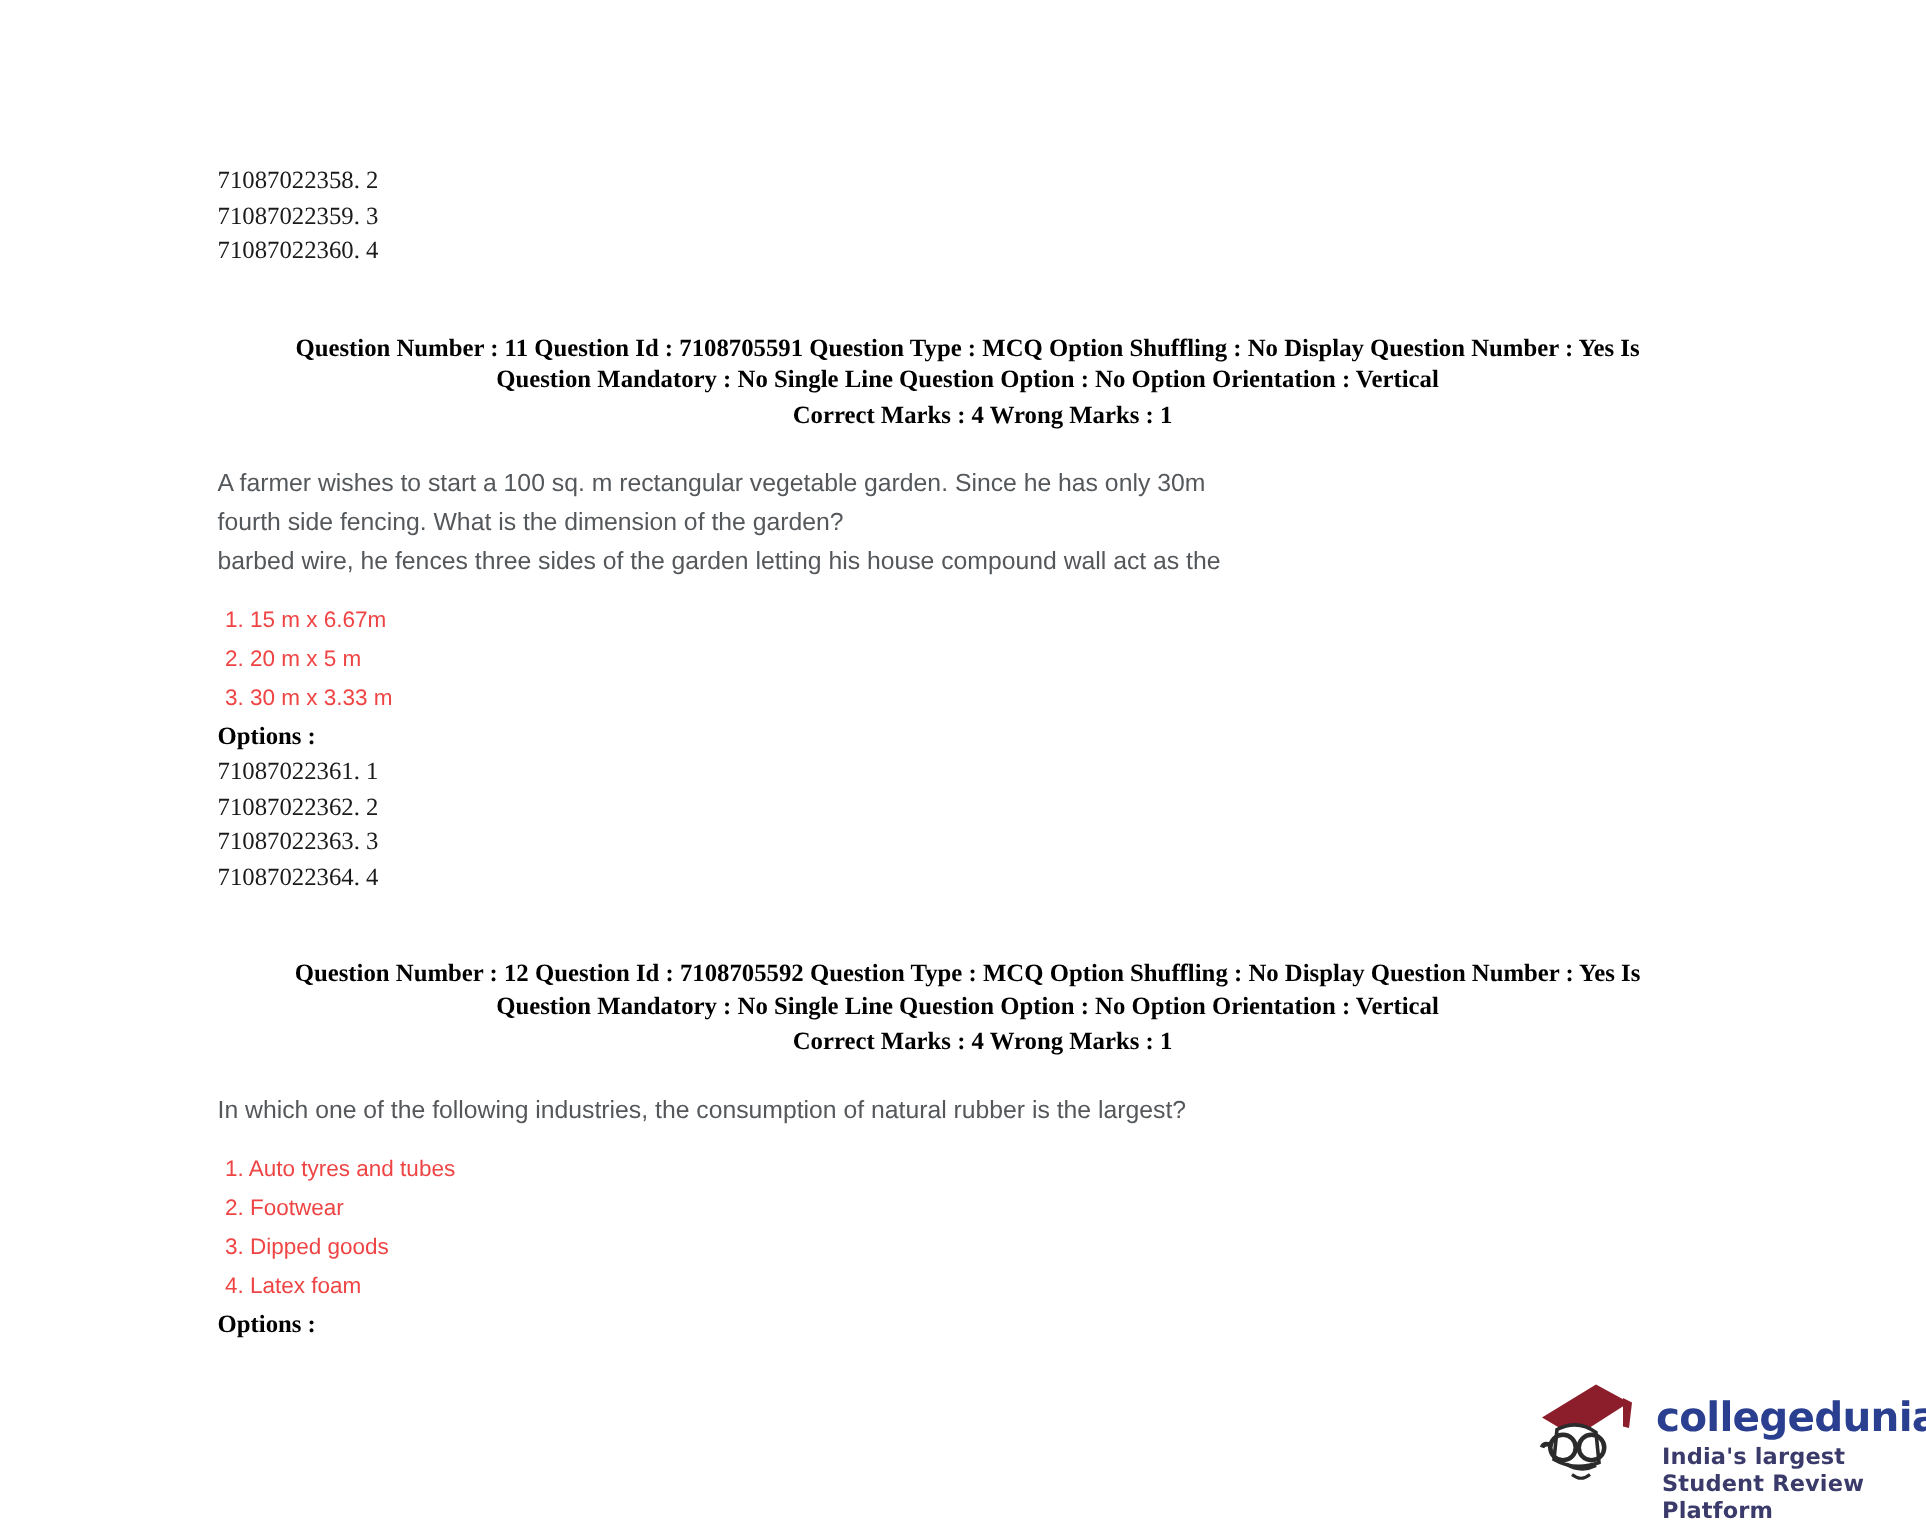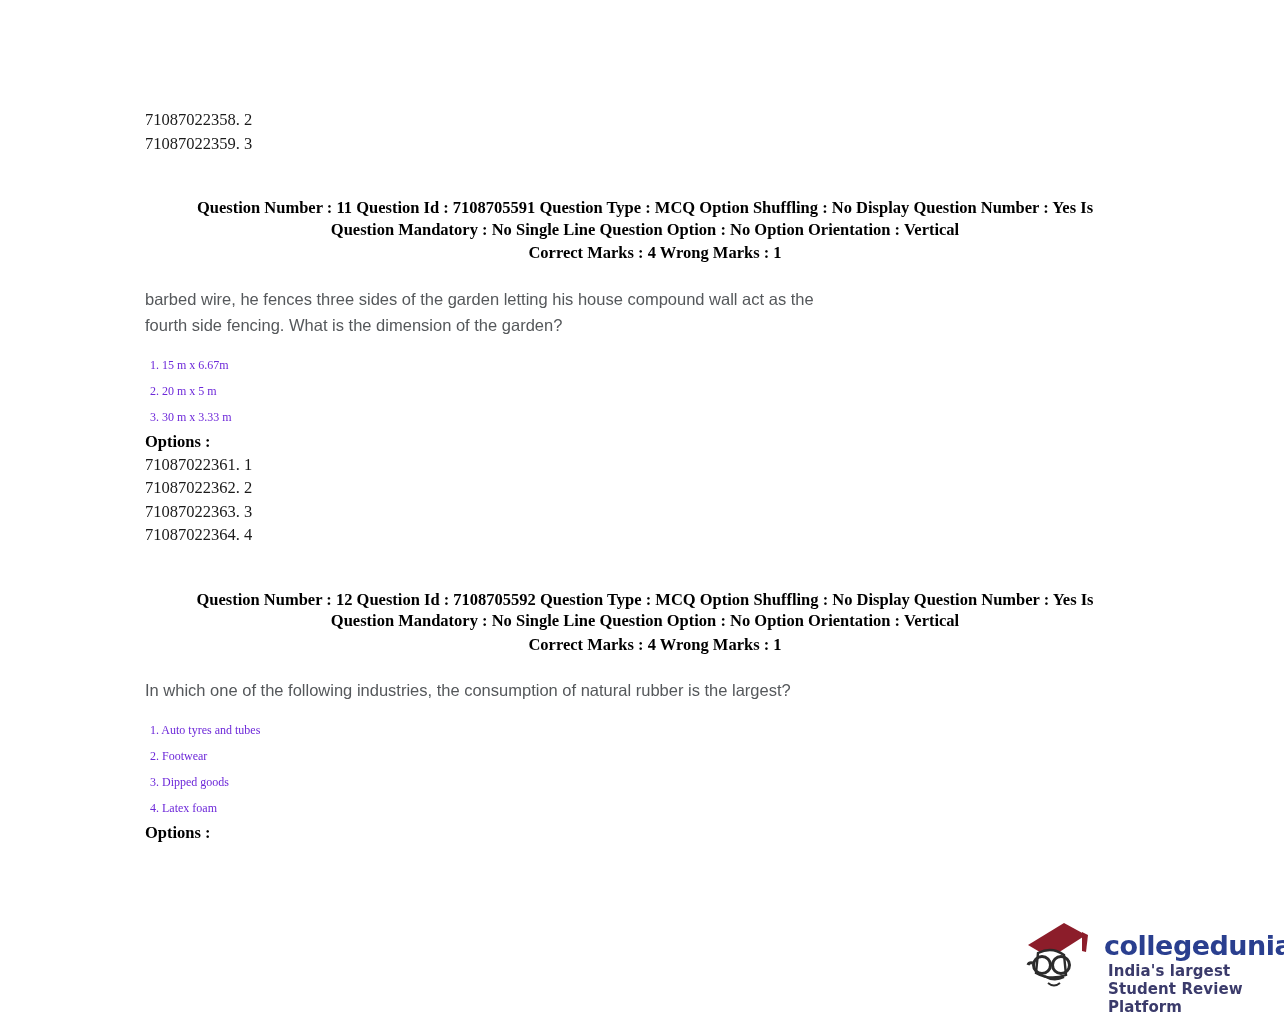--- a/index.html
+++ b/index.html
@@ -53,24 +53,24 @@
   .qbody {
     font-family: "Liberation Sans", sans-serif;
     font-size: 16.5px;
     line-height: 26px;
     color: #55585b;
   }
   .qbody div { white-space: pre; }
 
   
   .choices {
-    font-family: Liberation Serif, serif;
-    font-size: 12px;
+    font-family: Liberation Sans, sans-serif;
+    font-size: 15px;
     line-height: 26px;
-    color: #6d28d9;
+    color: #ef4444;
     padding-left: 5px;
   }
   .choices div { white-space: pre; }
 
   .options-label {
     font-family: "Liberation Serif", serif;
     font-weight: bold;
     font-size: 16.5px;
     line-height: 23px;
     color: #000000;
@@ -123,36 +123,38 @@
 </head>
 <body>
 
 <div class="page">
 
   <div class="content">
 
     <div>
       <div class="optid">71087022358. 2</div>
       <div class="optid">71087022359. 3</div>
+      <div class="optid">71087022360. 4</div>
     </div>
 
     <div class="gap-xl"></div>
 
     <div>
       <div class="meta">
         <div>Question Number : 11 Question Id : 7108705591 Question Type : MCQ Option Shuffling : No Display Question Number : Yes Is</div>
         <div class="line2">Question Mandatory : No Single Line Question Option : No Option Orientation : Vertical</div>
         <div class="marks">Correct Marks : 4 Wrong Marks : 1</div>
       </div>
 
       <div class="gap-md"></div>
 
       <div class="qbody">
+        <div>A farmer wishes to start a 100 sq. m rectangular vegetable garden. Since he has only 30m</div>
+        <div>fourth side fencing. What is the dimension of the garden?</div>
         <div>barbed wire, he fences three sides of the garden letting his house compound wall act as the</div>
-        <div>fourth side fencing. What is the dimension of the garden?</div>
       </div>
 
       <div class="gap-sm"></div>
 
       <div class="choices">
         <div>1. 15 m x 6.67m</div>
         <div>2. 20 m x 5 m</div>
         <div>3. 30 m x 3.33 m</div>
       </div>
 

